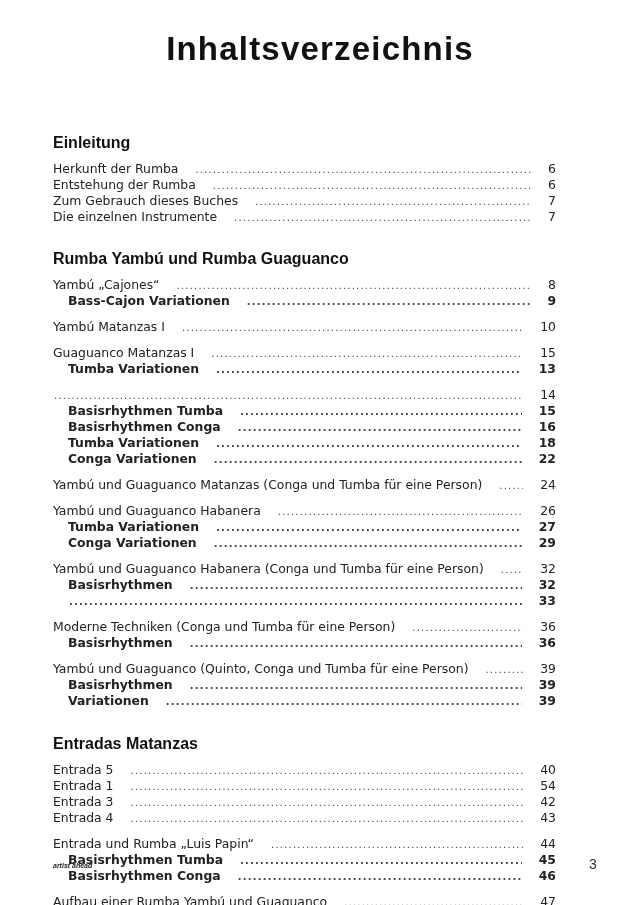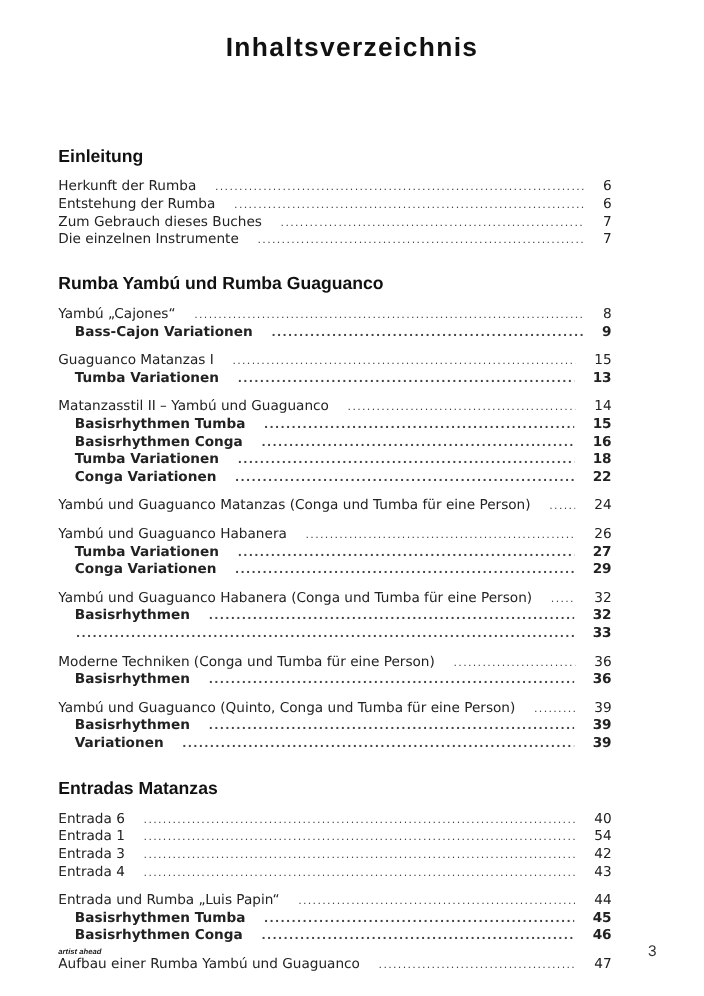--- a/index.html
+++ b/index.html
@@ -1,21 +1,21 @@
 <!DOCTYPE html>
 <html><head>
   <meta charset="utf-8">
   <style>
     html, body { margin: 0; padding: 0; background: #ffffff; }
     body { width: 640px; height: 905px; position: relative; overflow: hidden; color: #1a1a1a; }
     .title {
       position: absolute; left: 0; width: 640px; top: 30px;
       text-align: center;
       font-family: "Liberation Sans", sans-serif; font-weight: bold;
-      font-size: 24px; letter-spacing: 1.2px; color: #111;
+      font-size: 33px; letter-spacing: 1.2px; color: #111;
     }
     .toc { position: absolute; left: 53px; width: 503px; top: 95px; margin-top: 38px; }
     .section-heading {
       font-family: "Liberation Sans", sans-serif; font-weight: bold;
       font-size: 16px; color: #111; height: 20px; line-height: 20px;
     }
     .section { margin-bottom: 0; }
     .group { margin-top: 10px; }
     .group.first { margin-top: 8px; }
     .entry {
@@ -87,33 +87,39 @@
           <span class="page">8</span>
         </div>
         <div class="entry sub">
           <span class="label">Bass-Cajon Variationen</span>
           <span class="leader"></span>
           <span class="page">9</span>
         </div>
       </div>
       <div class="group">
         <div class="entry">
+          <span class="label">Yambú Matanzas I</span>
+          <span class="leader"></span>
+          <span class="page">10</span>
+        </div>
+      </div>
+      <div class="group">
+        <div class="entry">
           <span class="label">Guaguanco Matanzas I</span>
           <span class="leader"></span>
           <span class="page">15</span>
         </div>
         <div class="entry sub">
           <span class="label">Tumba Variationen</span>
           <span class="leader"></span>
           <span class="page">13</span>
         </div>
       </div>
       <div class="group">
         <div class="entry">
-          <span class="label">Matanzasstil II – Yambú und Guaguanco</span>
           <span class="leader"></span>
           <span class="page">14</span>
         </div>
         <div class="entry sub">
           <span class="label">Basisrhythmen Tumba</span>
           <span class="leader"></span>
           <span class="page">15</span>
         </div>
         <div class="entry sub">
           <span class="label">Basisrhythmen Conga</span>
@@ -198,21 +204,21 @@
           <span class="label">Variationen</span>
           <span class="leader"></span>
           <span class="page">39</span>
         </div>
       </div>
     </div>
     <div class="section sec3">
       <div class="section-heading">Entradas Matanzas</div>
       <div class="group first">
         <div class="entry">
-          <span class="label">Entrada 6</span>
+          <span class="label">Entrada 5</span>
           <span class="leader"></span>
           <span class="page">40</span>
         </div>
         <div class="entry">
           <span class="label">Entrada 1</span>
           <span class="leader"></span>
           <span class="page">54</span>
         </div>
         <div class="entry">
           <span class="label">Entrada 3</span>

